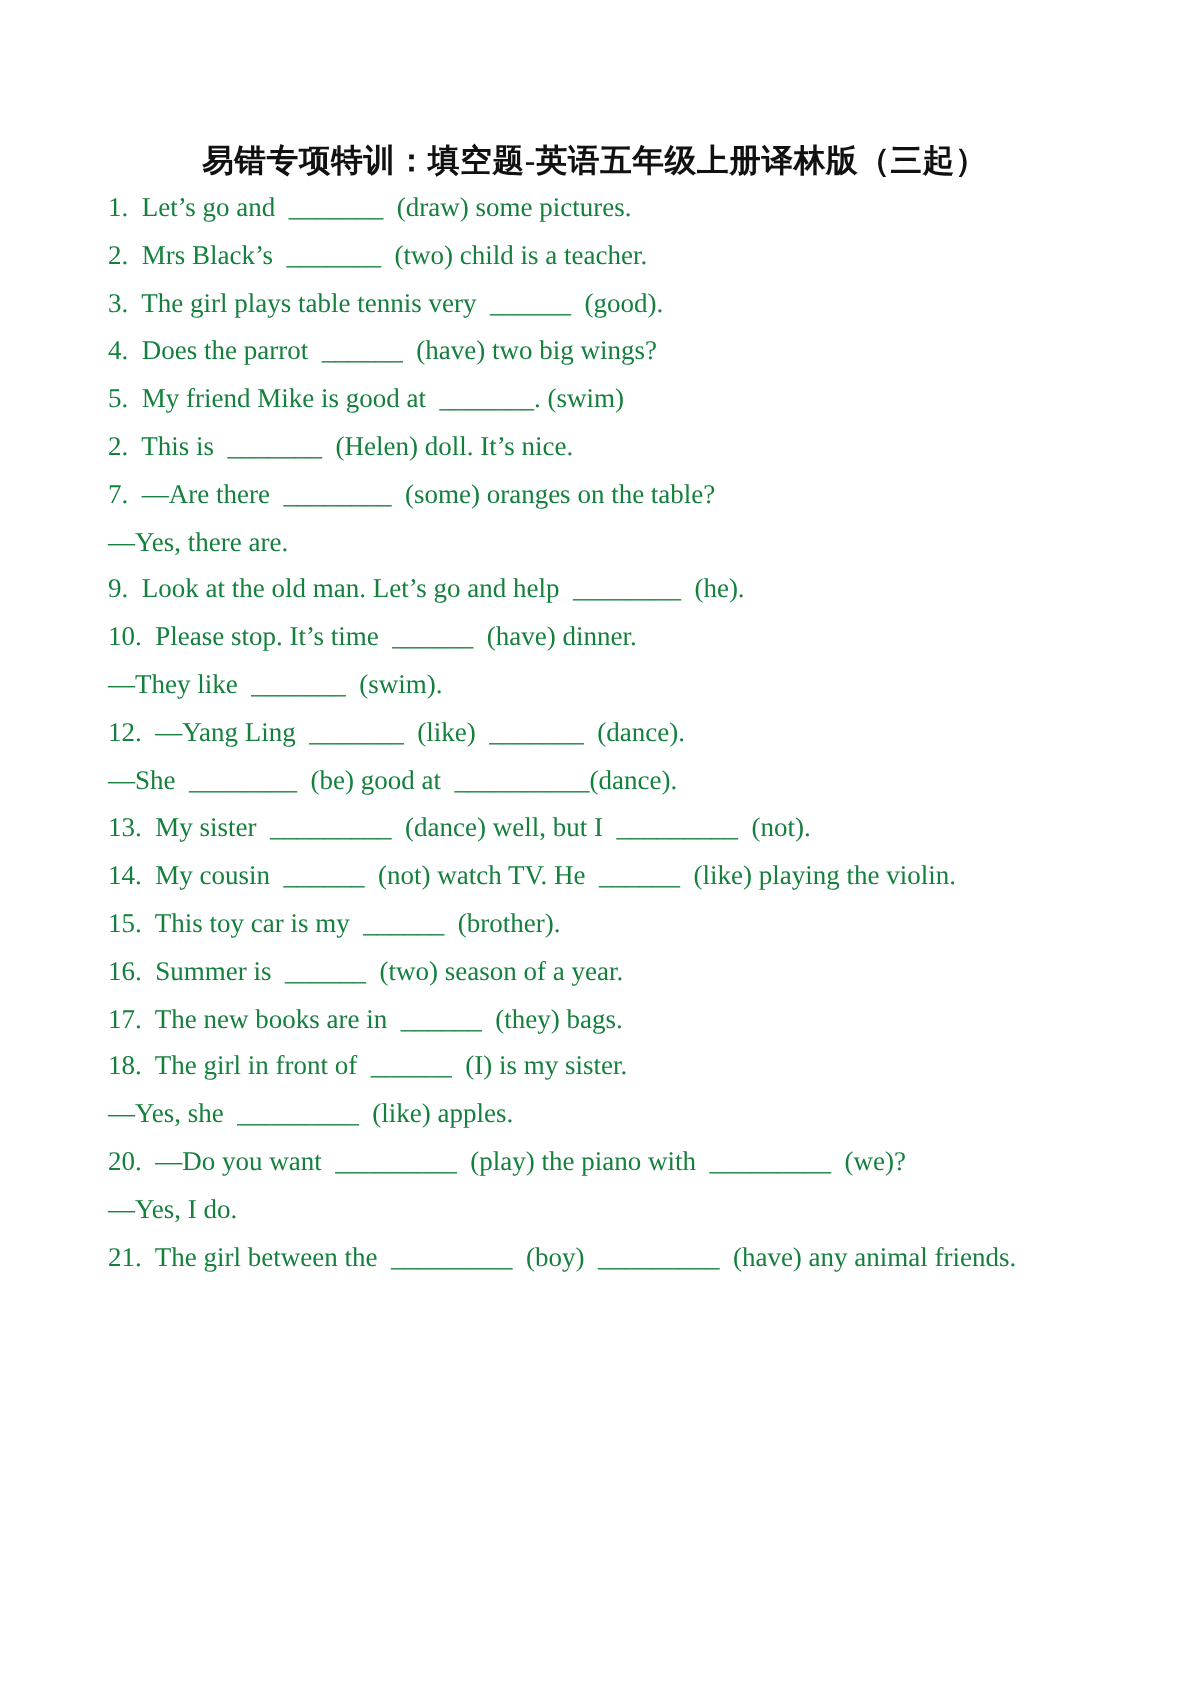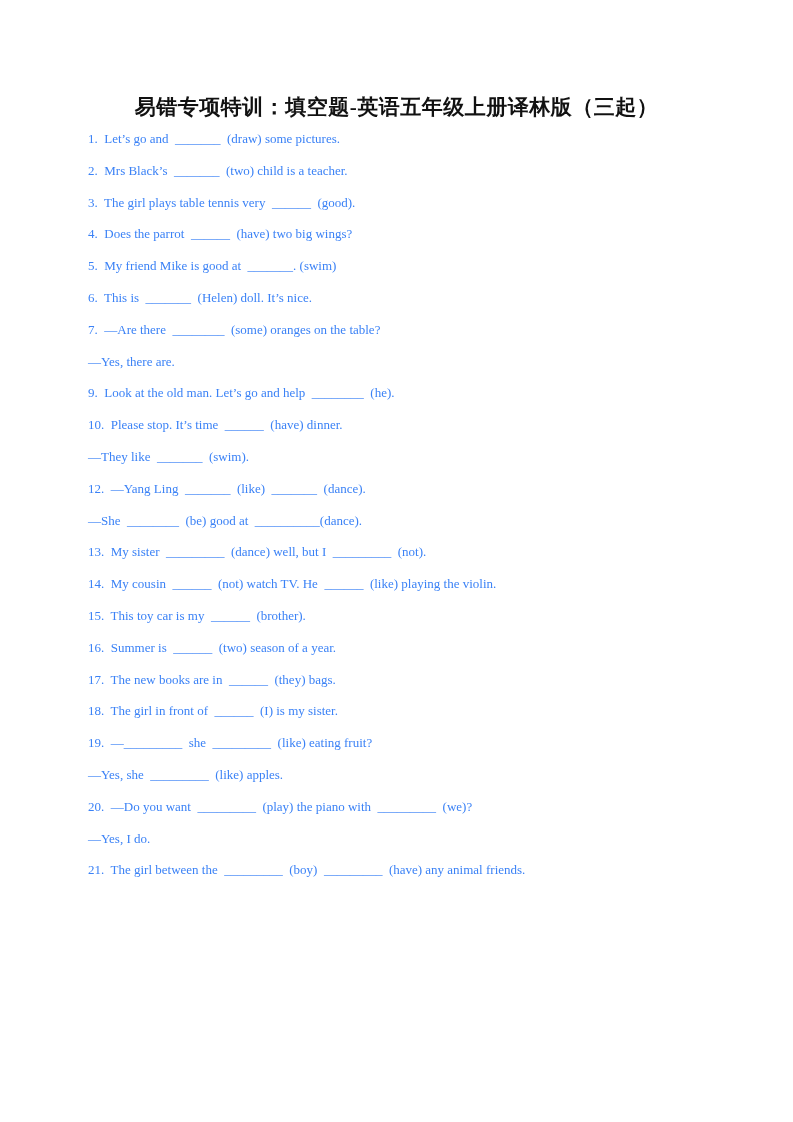--- a/index.html
+++ b/index.html
@@ -29,55 +29,53 @@
     margin: 17px 72px 0 72px;
     font-size: 15px;
     line-height: 20px;
     font-weight: 700;
     color: #111111;
   }
   .question-list {
     margin: 1px 40px 0 72px;
   }
   .line {
-    font-size: 13px;
+    font-size: 18px;
     line-height: 31.8px;
     white-space: pre;
-    color: #3b82f6;
-    margin-left: 16px;
+    color: #15803d;
   }
 </style>
 </head>
 <body>
 
 <div class="page">
 
   <div class="doc-title">易错专项特训：填空题-英语五年级上册译林版（三起）</div>
 
 
   <div class="question-list">
     <div class="line">1.  Let’s go and  _______  (draw) some pictures.</div>
     <div class="line">2.  Mrs Black’s  _______  (two) child is a teacher.</div>
     <div class="line">3.  The girl plays table tennis very  ______  (good).</div>
     <div class="line">4.  Does the parrot  ______  (have) two big wings?</div>
     <div class="line">5.  My friend Mike is good at  _______. (swim)</div>
-    <div class="line">6.  This is  _______  (Helen) doll. It’s nice.</div>
+    <div class="line">2.  This is  _______  (Helen) doll. It’s nice.</div>
     <div class="line">7.  —Are there  ________  (some) oranges on the table?</div>
     <div class="line">—Yes, there are.</div>
     <div class="line">9.  Look at the old man. Let’s go and help  ________  (he).</div>
     <div class="line">10.  Please stop. It’s time  ______  (have) dinner.</div>
     <div class="line">—They like  _______  (swim).</div>
     <div class="line">12.  —Yang Ling  _______  (like)  _______  (dance).</div>
     <div class="line">—She  ________  (be) good at  __________(dance).</div>
     <div class="line">13.  My sister  _________  (dance) well, but I  _________  (not).</div>
     <div class="line">14.  My cousin  ______  (not) watch TV. He  ______  (like) playing the violin.</div>
     <div class="line">15.  This toy car is my  ______  (brother).</div>
     <div class="line">16.  Summer is  ______  (two) season of a year.</div>
     <div class="line">17.  The new books are in  ______  (they) bags.</div>
     <div class="line">18.  The girl in front of  ______  (I) is my sister.</div>
-    <div class="line">19.  —_________  she  _________  (like) eating fruit?</div>
     <div class="line">—Yes, she  _________  (like) apples.</div>
     <div class="line">20.  —Do you want  _________  (play) the piano with  _________  (we)?</div>
     <div class="line">—Yes, I do.</div>
     <div class="line">21.  The girl between the  _________  (boy)  _________  (have) any animal friends.</div>
   </div>
 
 </div>
 
 </body></html>

